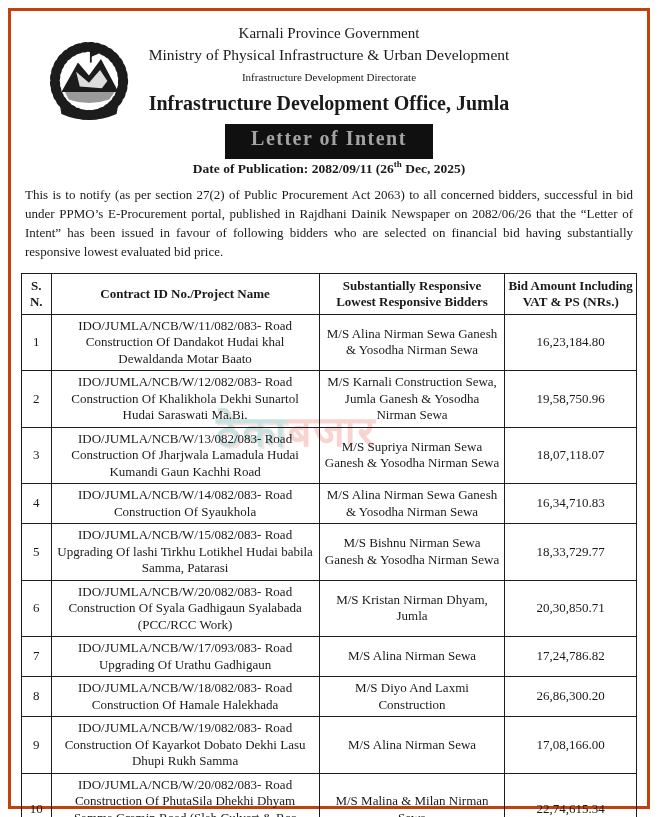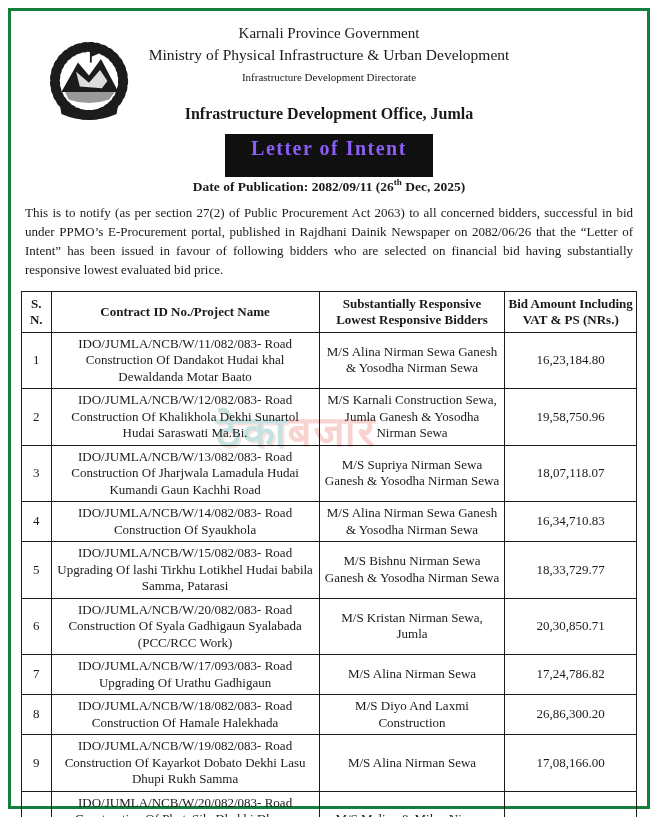--- a/index.html
+++ b/index.html
@@ -1,39 +1,39 @@
 <!DOCTYPE html>
 <html><head>
 <meta charset="utf-8">
 <style>
   * { box-sizing: border-box; margin: 0; padding: 0; }
   html, body { width: 658px; height: 817px; background: #ffffff; overflow: hidden; }
   body { font-family: "Liberation Serif", serif; color: #1a1a1a; position: relative; }
 
   .page-border {
     position: absolute; left: 8px; top: 8px; right: 8px; bottom: 8px;
-    border: 3px solid #15803d;
+    border: 3px solid #c2410c;
     padding: 12px 10px 6px 10px;
     background: #fff;
   }
 
   
   .header { position: relative; text-align: center; }
   .emblem {
     position: absolute; left: 22px; top: 10px; width: 92px; height: 96px;
   }
   .hline1 { font-size: 15px; line-height: 21px; }
   .hline2 { font-size: 15.5px; line-height: 22px; text-align: center; }
   .hline3 { font-size: 11px; line-height: 22px; }
-  .office  { font-size: 16px; font-weight: bold; line-height: 27px; margin-top: 12px; }
+  .office  { font-size: 20px; font-weight: bold; line-height: 27px; margin-top: 2px; }
   .banner {
     display: inline-block; margin-top: 7px;
-    background: #101010; color: #8b5cf6;
+    background: #101010; color: #a3a3a3;
     font-size: 20px; font-weight: bold; letter-spacing: 1.5px;
-    padding: 3px 26px 17px 26px;
+    padding: 3px 26px 9px 26px;
   }
   .pubdate { font-size: 13.5px; font-weight: bold; margin-top: 0; font-family: Liberation Serif, serif; }
   .pubdate sup { font-size: 9px; }
 
   
   .notice {
     margin: 8px 4px 12px 4px;
     font-size: 13px; line-height: 19px;
     text-align: justify;
   }
@@ -152,21 +152,21 @@
   <tr>
     <td class="sn">5</td>
     <td class="project">IDO/JUMLA/NCB/W/15/082/083- Road Upgrading Of lashi Tirkhu Lotikhel Hudai babila Samma, Patarasi</td>
     <td class="bidder">M/S Bishnu Nirman Sewa Ganesh &amp; Yosodha Nirman Sewa</td>
     <td class="amount">18,33,729.77</td>
   </tr>
 
   <tr>
     <td class="sn">6</td>
     <td class="project">IDO/JUMLA/NCB/W/20/082/083- Road Construction Of Syala Gadhigaun Syalabada (PCC/RCC Work)</td>
-    <td class="bidder">M/S Kristan Nirman Sewa, Jumla</td>
+    <td class="bidder">M/S Kristan Nirman Dhyam, Jumla</td>
     <td class="amount">20,30,850.71</td>
   </tr>
 
   <tr>
     <td class="sn">7</td>
     <td class="project">IDO/JUMLA/NCB/W/17/093/083- Road Upgrading Of Urathu Gadhigaun</td>
     <td class="bidder">M/S Alina Nirman Sewa</td>
     <td class="amount">17,24,786.82</td>
   </tr>
 

